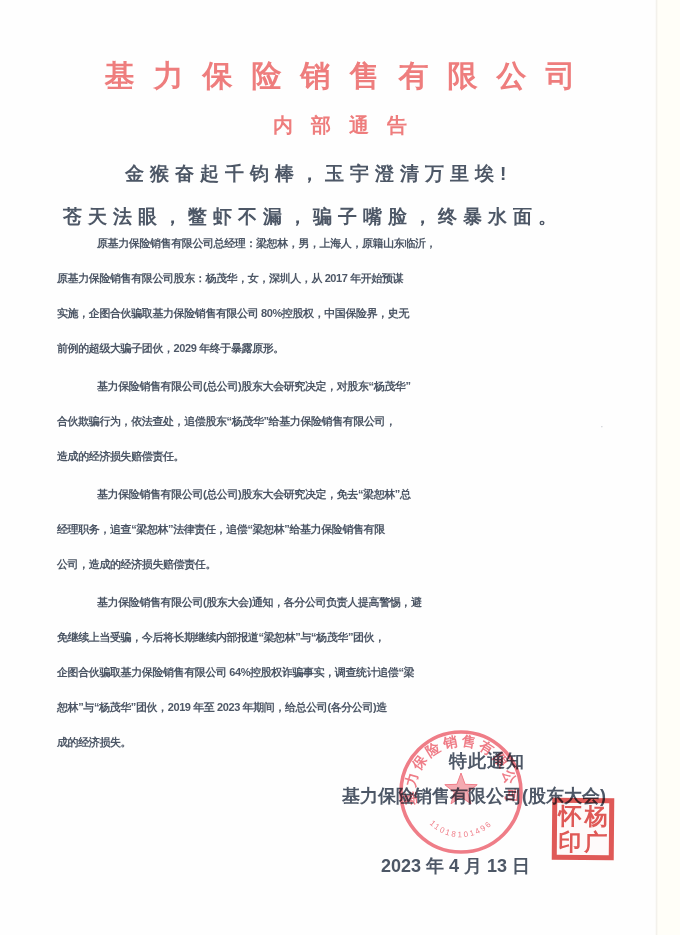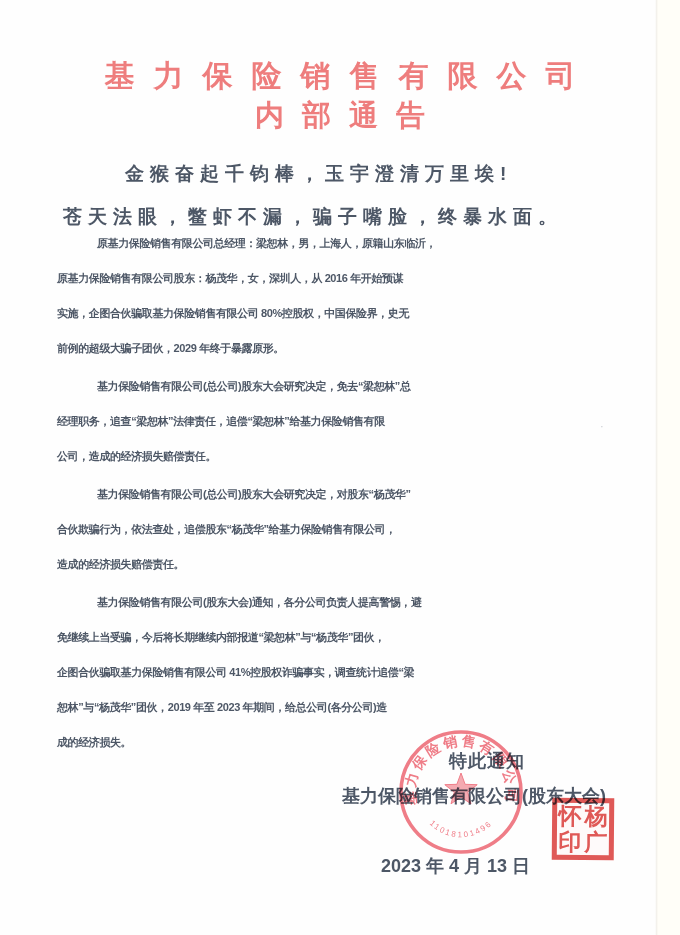--- a/index.html
+++ b/index.html
@@ -9,21 +9,21 @@
     font-family:"Liberation Sans","DejaVu Sans",sans-serif;
   }
   
   .fold-line{position:absolute;top:0;left:655px;width:3px;height:935px;
     background:linear-gradient(to right,#ffffff,#f3f1ec,#fffdf6);}
   .right-tint{position:absolute;top:0;left:658px;width:22px;height:935px;background:#fffef8;}
 
   .title{position:absolute;width:680px;text-align:center;color:#ee7d7d;font-weight:bold;}
   #title1{top:56px;font-size:30px;letter-spacing:19px;}
   #title1 span{margin-right:-19px;}
-  #title2{top:96px;font-size:29px;letter-spacing:18px;}
+  #title2{top:112px;font-size:20px;letter-spacing:18px;}
   #title2 span{margin-right:-18px;}
 
   .ink{color:#4d5766;}
   .poem{position:absolute;font-size:19px;font-weight:bold;letter-spacing:6px;white-space:nowrap;text-align:center;}
   #poem1{top:161px;left:125px;}
   #poem2{top:196px;left:63px;margin-top:8px;}
 
   #body{position:absolute;top:226px;left:57px;width:572px;}
   .para{margin:0 0 3px 0;}
   .bl{height:35px;line-height:35px;font-size:11px;font-weight:bold;
@@ -59,38 +59,38 @@
 
   <div id="title1" class="title"><span>基力保险销售有限公司</span></div>
   <div id="title2" class="title"><span>内部通告</span></div>
 
   <div id="poem1" class="poem ink">金猴奋起千钧棒，玉宇澄清万里埃!</div>
   <div id="poem2" class="poem ink">苍天法眼，鳖虾不漏，骗子嘴脸，终暴水面。</div>
 
   <div id="body" class="ink">
     <div class="para">
       <div class="bl ind">原基力保险销售有限公司总经理：梁恕林，男，上海人，原籍山东临沂，</div>
-      <div class="bl">原基力保险销售有限公司股东：杨茂华，女，深圳人，从 2016 年开始预谋</div>
+      <div class="bl">原基力保险销售有限公司股东：杨茂华，女，深圳人，从 2017 年开始预谋</div>
       <div class="bl">实施，企图合伙骗取基力保险销售有限公司 80%控股权，中国保险界，史无</div>
       <div class="bl">前例的超级大骗子团伙，2029 年终于暴露原形。</div>
+    </div>
+    <div class="para">
+      <div class="bl ind">基力保险销售有限公司(总公司)股东大会研究决定，对股东“杨茂华”</div>
+      <div class="bl">合伙欺骗行为，依法查处，追偿股东“杨茂华”给基力保险销售有限公司，</div>
+      <div class="bl">造成的经济损失赔偿责任。</div>
     </div>
     <div class="para">
       <div class="bl ind">基力保险销售有限公司(总公司)股东大会研究决定，免去“梁恕林”总</div>
       <div class="bl">经理职务，追查“梁恕林”法律责任，追偿“梁恕林”给基力保险销售有限</div>
       <div class="bl">公司，造成的经济损失赔偿责任。</div>
     </div>
     <div class="para">
-      <div class="bl ind">基力保险销售有限公司(总公司)股东大会研究决定，对股东“杨茂华”</div>
-      <div class="bl">合伙欺骗行为，依法查处，追偿股东“杨茂华”给基力保险销售有限公司，</div>
-      <div class="bl">造成的经济损失赔偿责任。</div>
-    </div>
-    <div class="para">
       <div class="bl ind">基力保险销售有限公司(股东大会)通知，各分公司负责人提高警惕，避</div>
       <div class="bl">免继续上当受骗，今后将长期继续内部报道“梁恕林”与“杨茂华”团伙，</div>
-      <div class="bl">企图合伙骗取基力保险销售有限公司 41%控股权诈骗事实，调查统计追偿“梁</div>
+      <div class="bl">企图合伙骗取基力保险销售有限公司 64%控股权诈骗事实，调查统计追偿“梁</div>
       <div class="bl">恕林”与“杨茂华”团伙，2019 年至 2023 年期间，给总公司(各分公司)造</div>
       <div class="bl">成的经济损失。</div>
     </div>
   </div>
 
   <div id="closing" class="sig ink">特此通知</div>
   <div id="sig1" class="sig ink">基力保险销售有限公司(股东大会)</div>
   <div id="sigdate" class="sig ink">2023 年 4 月 13 日</div>
 
   <svg id="round-seal" viewBox="0 0 140 140">

